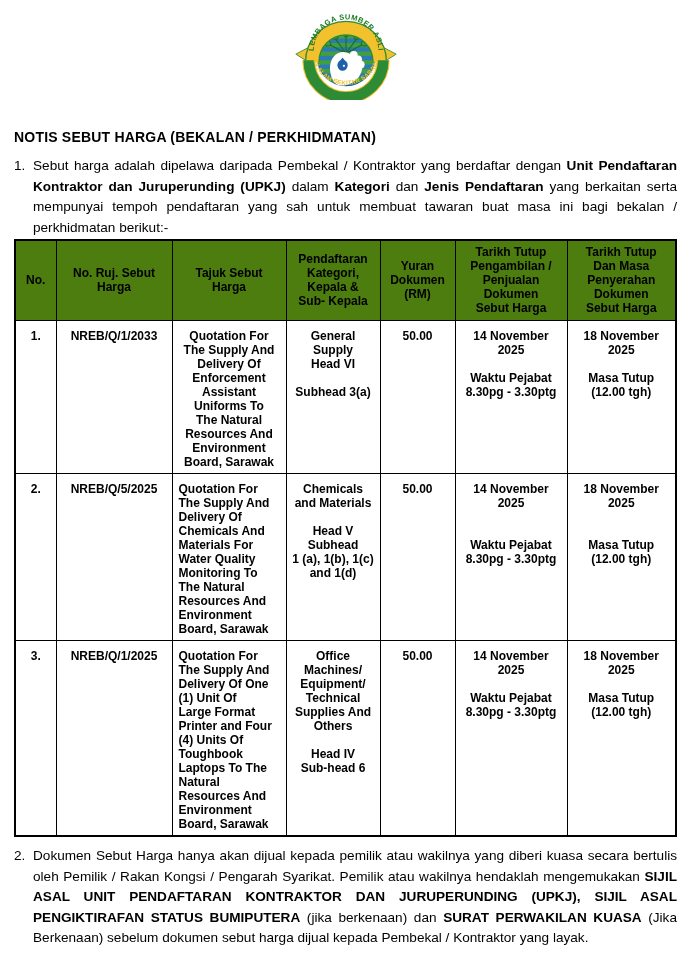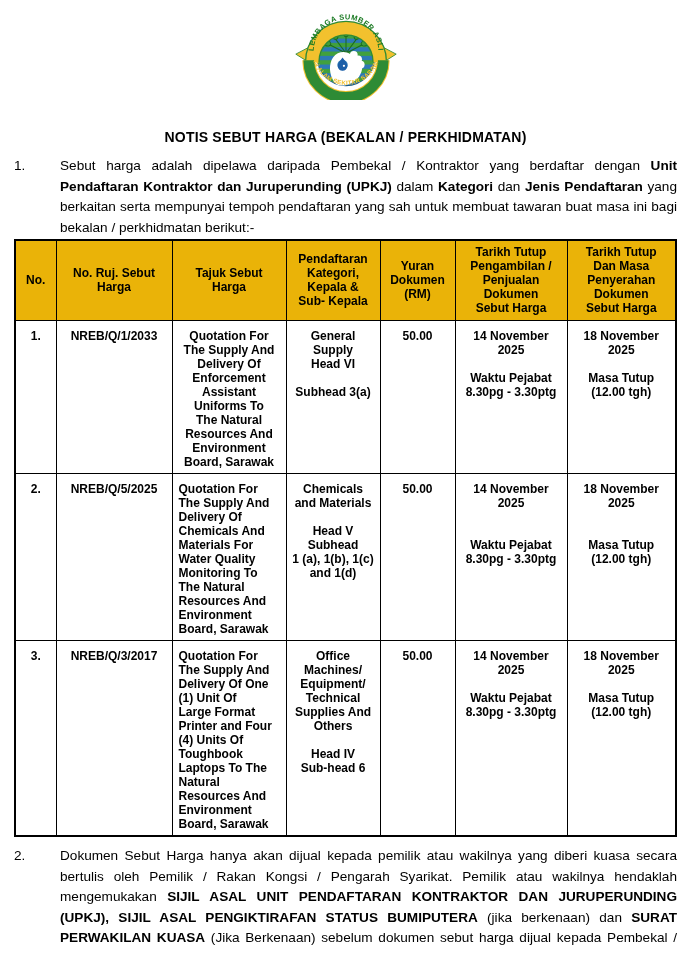--- a/index.html
+++ b/index.html
@@ -7,40 +7,40 @@
     width:689px; height:953px; background:#ffffff; color:#000;
     font-family:"Liberation Sans","DejaVu Sans",sans-serif;
     overflow:hidden;
   }
   .page { padding:10px 12px 0 14px; }
 
   .logo-wrap { text-align:center; height:92px; }
   .logo-wrap svg { display:inline-block; }
 
   .title {
-    text-align:center; font-weight:bold; font-size:14px; line-height:16px;
+    font-weight:bold; font-size:14px; line-height:16px;
     margin-top:27px; letter-spacing:.2px;
   }
 
   .para { display:flex; margin-top:11px; font-size:13.6px; line-height:20.5px; }
   .para .num { width:19px; flex:none; }
-  .para .ptxt { flex:1; text-align:justify;margin-left:27px; }
+  .para .ptxt { flex:1; text-align:justify; }
   .para b { font-weight:bold; }
   .para.second { margin-top:9px; }
 
   table.quote {
     border-collapse:collapse; table-layout:fixed; width:663px;
     margin-top:1px; border:2px solid #000;
   }
   table.quote th, table.quote td {
     border:1px solid #000; white-space:pre-line; overflow:hidden;
     font-size:12px; line-height:14px; font-weight:bold;
   }
   table.quote th {
-    background:#eab308; text-align:center; vertical-align:middle;
+    background:#4d7c0f; text-align:center; vertical-align:middle;
     padding:3px 2px;
   }
   table.quote td {
     text-align:center; vertical-align:top; padding:8px 3px 4px;
   }
   table.quote td.left { text-align:left; padding-left:6px; }
   .c1{width:41px}.c2{width:116px}.c3{width:114px}.c4{width:94px}
   .c5{width:75px}.c6{width:112px}.c7{width:109px}
 </style>
 </head>
@@ -215,21 +215,21 @@
 8.30pg - 3.30ptg</td>
         <td>18 November
 2025
 
 
 Masa Tutup
 (12.00 tgh)</td>
       </tr>
       <tr style="height:196px">
         <td>3.</td>
-        <td>NREB/Q/3/2017</td>
+        <td>NREB/Q/1/2025</td>
         <td class="left">Quotation For
 The Supply And
 Delivery Of One
 (1) Unit Of
 Large Format
 Printer and Four
 (4) Units Of
 Toughbook
 Laptops To The
 Natural

